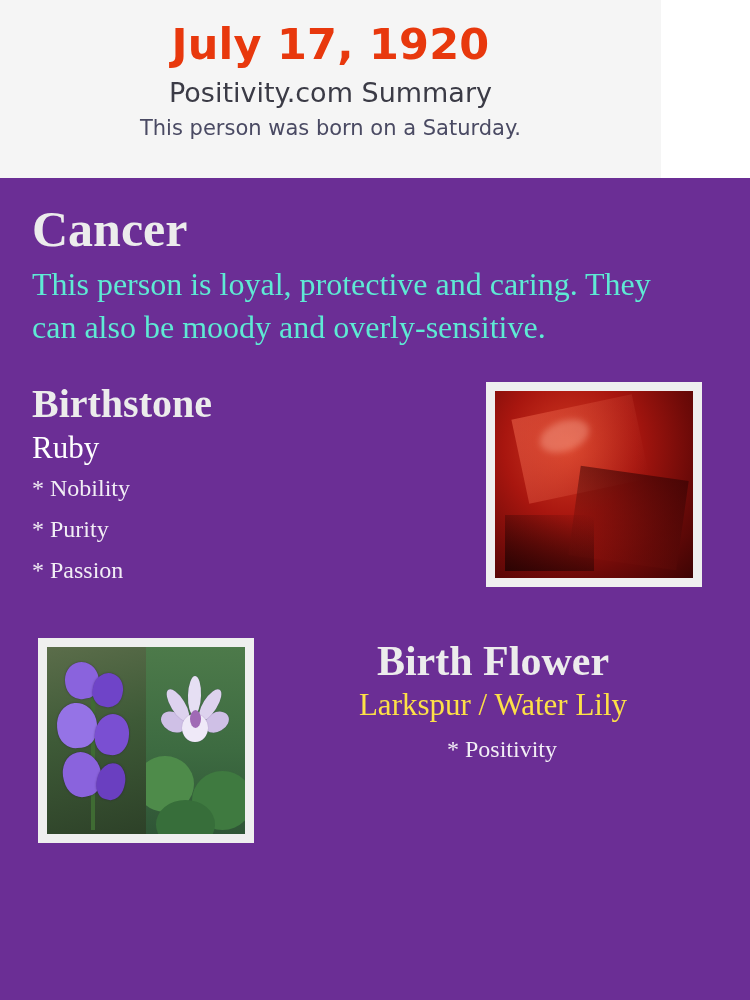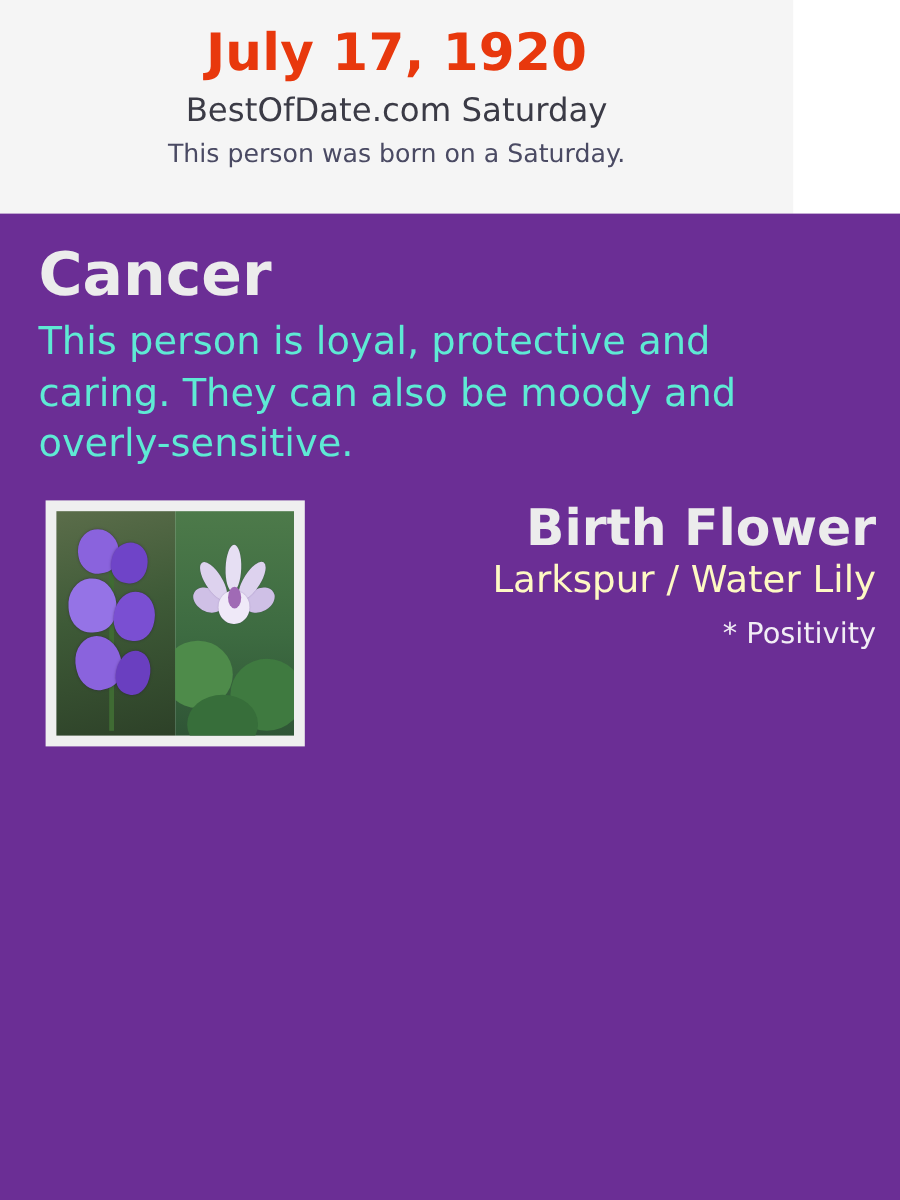--- a/index.html
+++ b/index.html
@@ -49,22 +49,23 @@
     margin: 5px;
   }
 
   
   .panel {
     position: relative;
     background: #6b2e95;
     width: 750px;
     height: 822px;
     box-sizing: border-box;
-    padding: 24px 20px 0 32px;
+    padding: 24px 48px 0 32px;
     color: #ffffff;
+    font-family: Liberation Serif, serif;
   }
 
   .sign-name {
     font-size: 50px;
     font-weight: bold;
     color: #ececec;
     margin: 0 0 6px 0;
     line-height: 1.1;
   }
   .sign-desc {
@@ -248,55 +249,72 @@
     left: 40%;
     top: 36%;
     width: 20%;
     height: 22%;
     background: #a06ab5;
     border-radius: 50%;
   }
 
   .flower-text {
     margin-left: 252px;
-    text-align: right;
+    text-align: center;
   }
   .flower-title {
     font-size: 42px;
     font-weight: bold;
     color: #ececec;
     margin: 4px 0 2px 0;
     line-height: 1.1;
   }
   .flower-sub {
     font-size: 31px;
-    color: #fef9c3;
+    color: #fde047;
     margin: 0 0 12px 0;
     line-height: 1.2;
   }
   .flower-bullets {
     padding-left: 18px;
   }
 </style>
 </head>
 <body>
 
 <div class="page">
 
   <div class="header">
     <div class="header-date">July 17, 1920</div>
-    <div class="header-subtitle">BestOfDate.com Saturday</div>
+    <div class="header-subtitle">Positivity.com Summary</div>
     <div class="header-note">This person was born on a Saturday.</div>
   </div>
 
   <div class="panel">
 
     <div class="sign-name">Cancer</div>
     <div class="sign-desc">This person is loyal, protective and caring. They can also be moody and overly-sensitive.</div>
 
+    <div class="stone-block">
+      <div class="stone-text">
+        <div class="section-title">Birthstone</div>
+        <div class="section-sub">Ruby</div>
+        <div class="bullet">* Nobility</div>
+        <div class="bullet">* Purity</div>
+        <div class="bullet">* Passion</div>
+      </div>
+      <div class="stone-photo">
+        <div class="stone-photo-inner">
+          <div class="stone-facet-a"></div>
+          <div class="stone-facet-b"></div>
+          <div class="stone-facet-c"></div>
+          <div class="stone-shine"></div>
+        </div>
+      </div>
+    </div>
 
     <div class="flower-block">
       <div class="flower-photo">
         <div class="flower-photo-inner">
           <div class="flower-left">
             <div class="fl-stem"></div>
             <div class="fl-petal fl-p1"></div>
             <div class="fl-petal fl-p2"></div>
             <div class="fl-petal fl-p3"></div>
             <div class="fl-petal fl-p4"></div>

